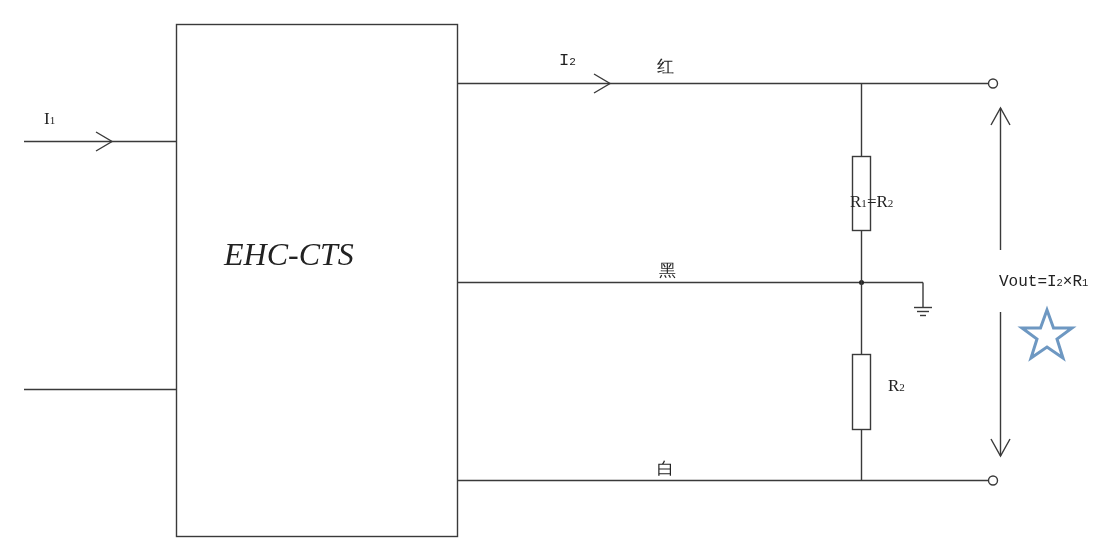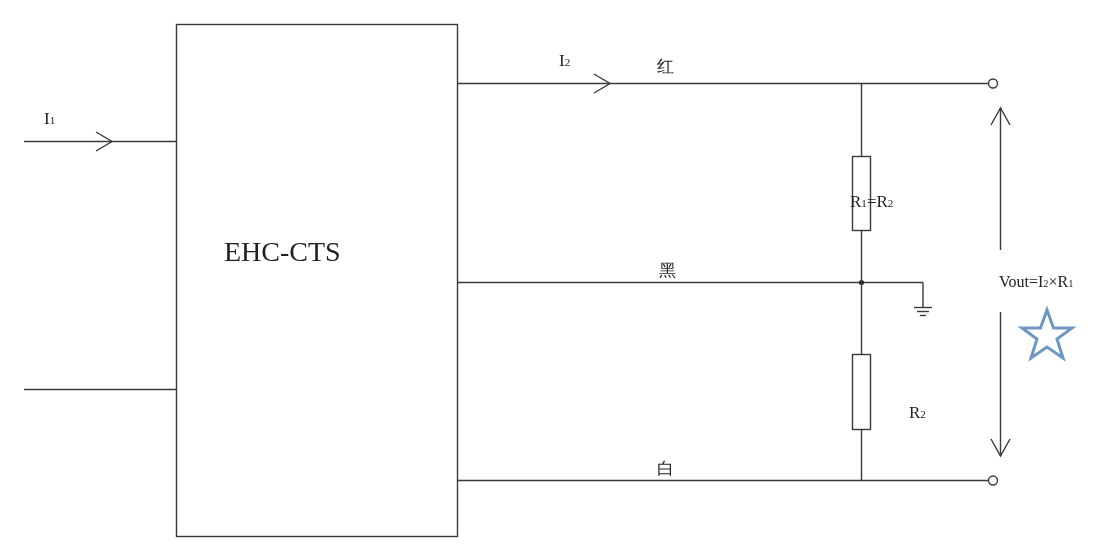--- a/index.html
+++ b/index.html
@@ -42,27 +42,27 @@
   <line class="wire" x1="861.5" y1="430" x2="861.5" y2="480.5"></line>
 
   <line class="wire" x1="1000.5" y1="108" x2="1000.5" y2="250"></line>
   <polyline class="wire" points="991,125 1000.5,108 1010,125"></polyline>
   <line class="wire" x1="1000.5" y1="312" x2="1000.5" y2="456"></line>
   <polyline class="wire" points="991,439 1000.5,456 1010,439"></polyline>
 
   <polygon points="1047,310 1053.5,328 1072,328 1057,339 1063,358 1047,347 1031,358 1037,339 1022,328 1040.5,328" fill="none" stroke="#6e98c2" stroke-width="3" stroke-linejoin="miter"></polygon>
 </svg>
 
-<div class="lbl" style="left:224px;top:238px;font-size:28px;">EHC-CTS</div>
+<div class="lbl" style="left:224px;top:238px;font-size:32px;font-style:italic;">EHC-CTS</div>
 
 <div class="lbl" style="left:44px;top:110px;font-size:17px;"><span>I</span><span class="sub">1</span></div>
 
-<div class="lbl" style="left:559px;top:52px;font-size:17px;"><span>I</span><span class="sub">2</span></div>
+<div class="lbl" style="left:559px;top:52px;font-size:17px;font-family:Liberation Mono, monospace;"><span>I</span><span class="sub">2</span></div>
 
 <div class="lbl" style="left:657px;top:58px;font-size:17px;">红</div>
 <div class="lbl" style="left:659px;top:262px;font-size:17px;">黑</div>
 <div class="lbl" style="left:657px;top:460px;font-size:17px;">白</div>
 
 <div class="lbl" style="left:850px;top:193px;font-size:17px;"><span>R</span><span class="sub">1</span><span>=</span><span>R</span><span class="sub">2</span></div>
 
-<div class="lbl" style="left:888px;top:404px;font-size:17px;margin-left:21px;"><span>R</span><span class="sub">2</span></div>
+<div class="lbl" style="left:888px;top:377px;font-size:17px;"><span>R</span><span class="sub">2</span></div>
 
-<div class="lbl" style="left:999px;top:274px;font-size:16px;"><span>Vout=I</span><span class="sub">2</span><span>×R</span><span class="sub">1</span></div>
+<div class="lbl" style="left:999px;top:274px;font-size:16px;font-family:Liberation Mono, monospace;"><span>Vout=I</span><span class="sub">2</span><span>×R</span><span class="sub">1</span></div>
 
 </body></html>

